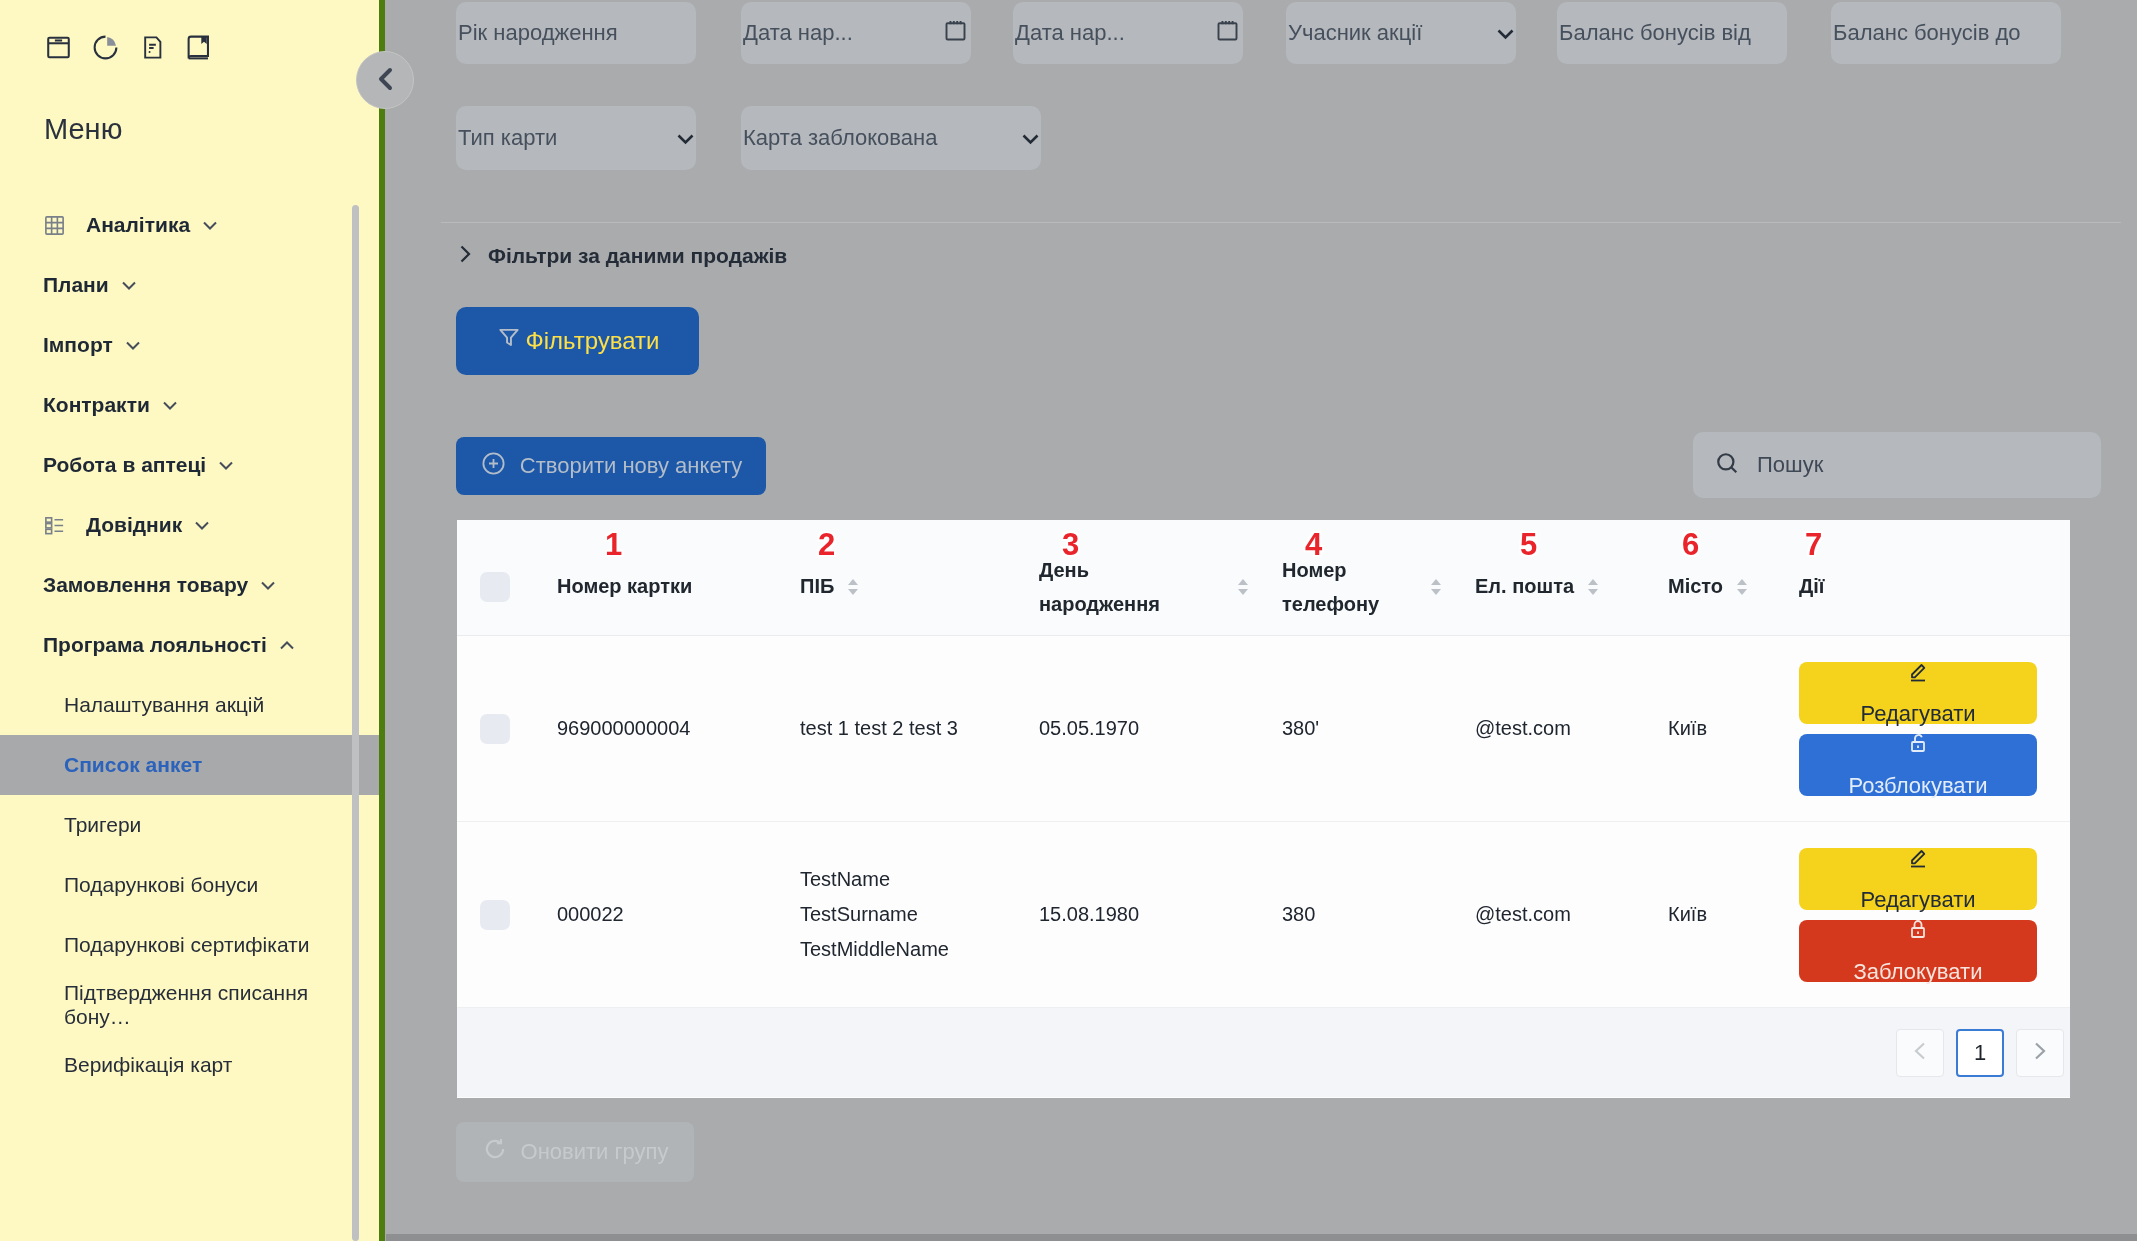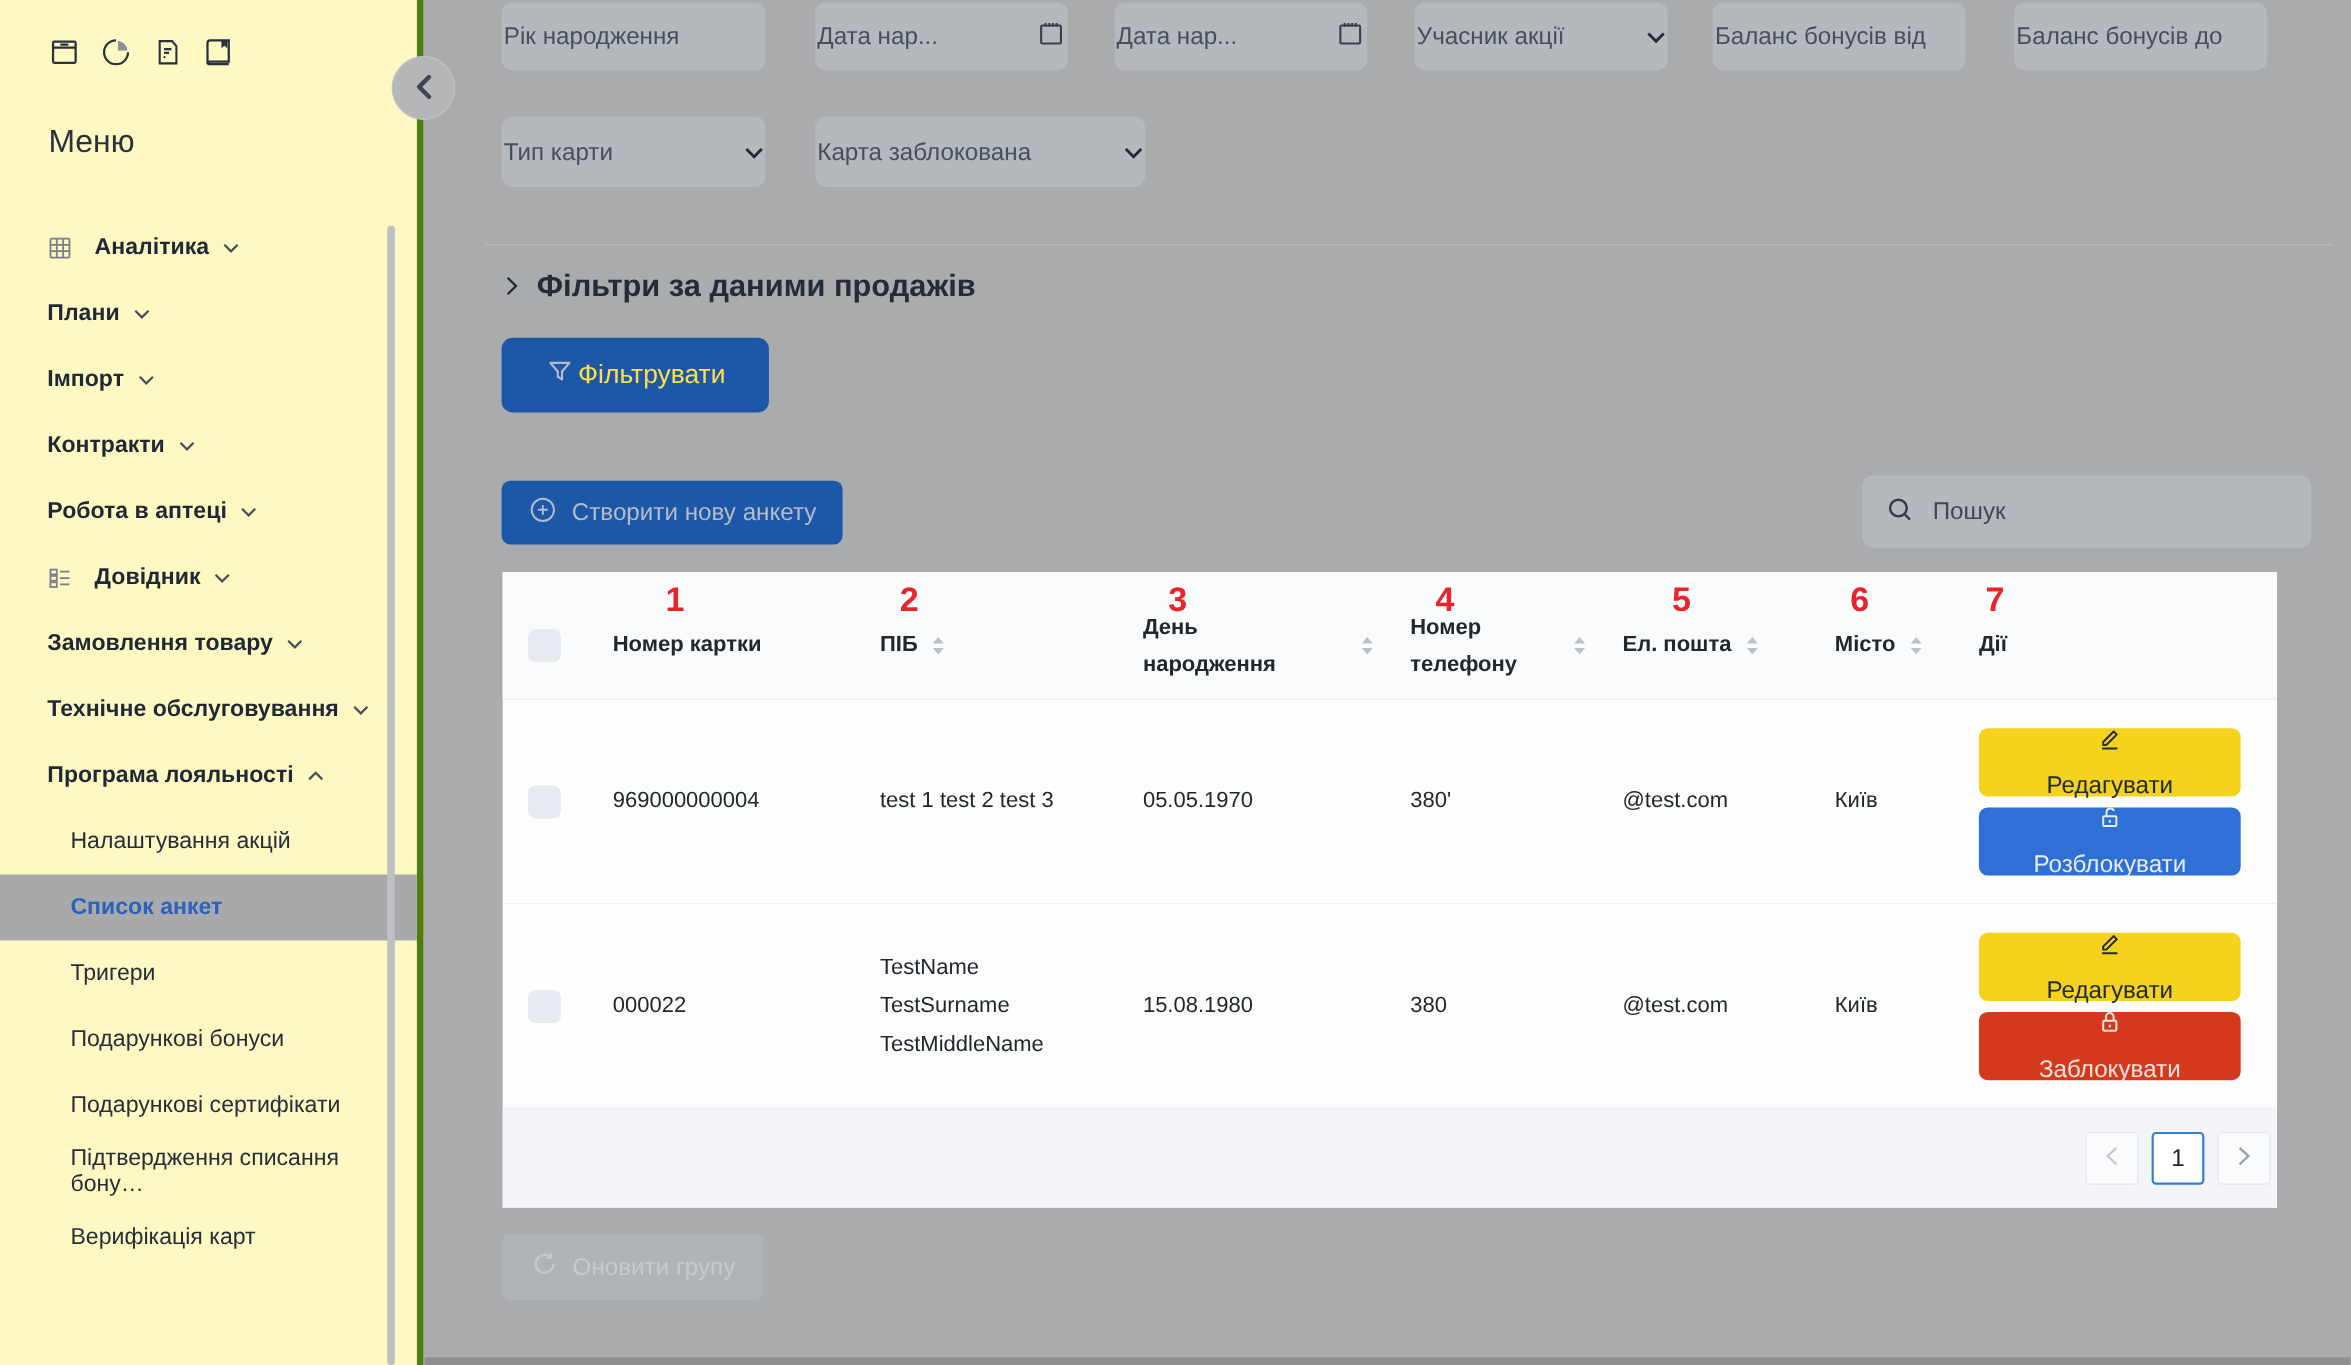--- a/index.html
+++ b/index.html
@@ -28,21 +28,21 @@
   #f-year  { left:70px;  top:2px;  width:240px; height:62px; }
   #f-date1 { left:355px; top:2px;  width:230px; height:62px; }
   #f-date2 { left:627px; top:2px;  width:230px; height:62px; }
   #f-part  { left:900px; top:2px;  width:230px; height:62px; }
   #f-balf  { left:1171px;top:2px;  width:230px; height:62px; }
   #f-balt  { left:1445px;top:2px;  width:230px; height:62px; }
   #f-ctype { left:70px;  top:106px; width:240px; height:64px;gap:30px; }
   #f-block { left:355px; top:106px; width:300px; height:64px; }
 
   .divider { position:absolute; left:55px; right:16px; top:222px; height:1px; background:#b9babc; }
-  .sales-toggle { position:absolute; left:74px; top:244px; display:flex; align-items:center; gap:17px; font-size:28px; font-weight:600; color:#242c37; cursor:pointer; }
+  .sales-toggle { position:absolute; left:74px; top:244px; display:flex; align-items:center; gap:17px; font-size:21px; font-weight:600; color:#242c37; cursor:pointer; }
 
   .btn-filter { position:absolute; left:70px; top:307px; width:243px; height:68px; background:#1d57a8; border:none; border-radius:10px; color:#fde047; font-family:inherit; font-size:24px; display:flex; align-items:center; justify-content:center; gap:4px; cursor:pointer; }
   .btn-create { position:absolute; left:70px; top:437px; width:310px; height:58px; background:#1d57a8; border:none; border-radius:8px; color:#b2bdc9; font-family:inherit; font-size:22px; display:flex; align-items:center; justify-content:center; gap:13px; cursor:pointer; }
   .search-box { position:absolute; left:1307px; top:432px; width:408px; height:66px; background:#b5b8bc; border-radius:10px; display:flex; align-items:center; padding:0 20px; gap:14px; box-sizing:border-box; }
   .search-box input { background:transparent; border:none; outline:none; width:100%; font-family:inherit; font-size:22px; color:#2f3945; }
   .search-box input::placeholder { color:#3f4956; opacity:1; }
 
   
   .table-card { position:absolute; left:71px; top:520px; width:1613px; height:578px; background:#fdfdfe; }
   .tgrid { display:grid; grid-template-columns:100px 243px 239px 243px 193px 193px 131px 1fr; align-items:center; box-sizing:border-box; }
@@ -175,28 +175,20 @@
       </div>
       <div class="menu-item">
         <span>Замовлення товару</span>
         <span class="chev">
             <svg width="14" height="9" viewBox="0 0 14 9" fill="none" stroke="#454e5a" stroke-width="2">
               <polyline points="1,1.5 7,7.5 13,1.5"></polyline>
             </svg>
           </span>
       </div>
       <div class="menu-item">
-        <span>Технічне обслуговування</span>
-        <span class="chev">
-            <svg width="14" height="9" viewBox="0 0 14 9" fill="none" stroke="#454e5a" stroke-width="2">
-              <polyline points="1,1.5 7,7.5 13,1.5"></polyline>
-            </svg>
-          </span>
-      </div>
-      <div class="menu-item">
         <span>Програма лояльності</span>
         <span class="chev">
             <svg width="14" height="9" viewBox="0 0 14 9" fill="none" stroke="#454e5a" stroke-width="2">
               <polyline points="1,7.5 7,1.5 13,7.5"></polyline>
             </svg>
           </span>
       </div>
 
       <div class="sub-item">
         <span>Налаштування акцій</span>

